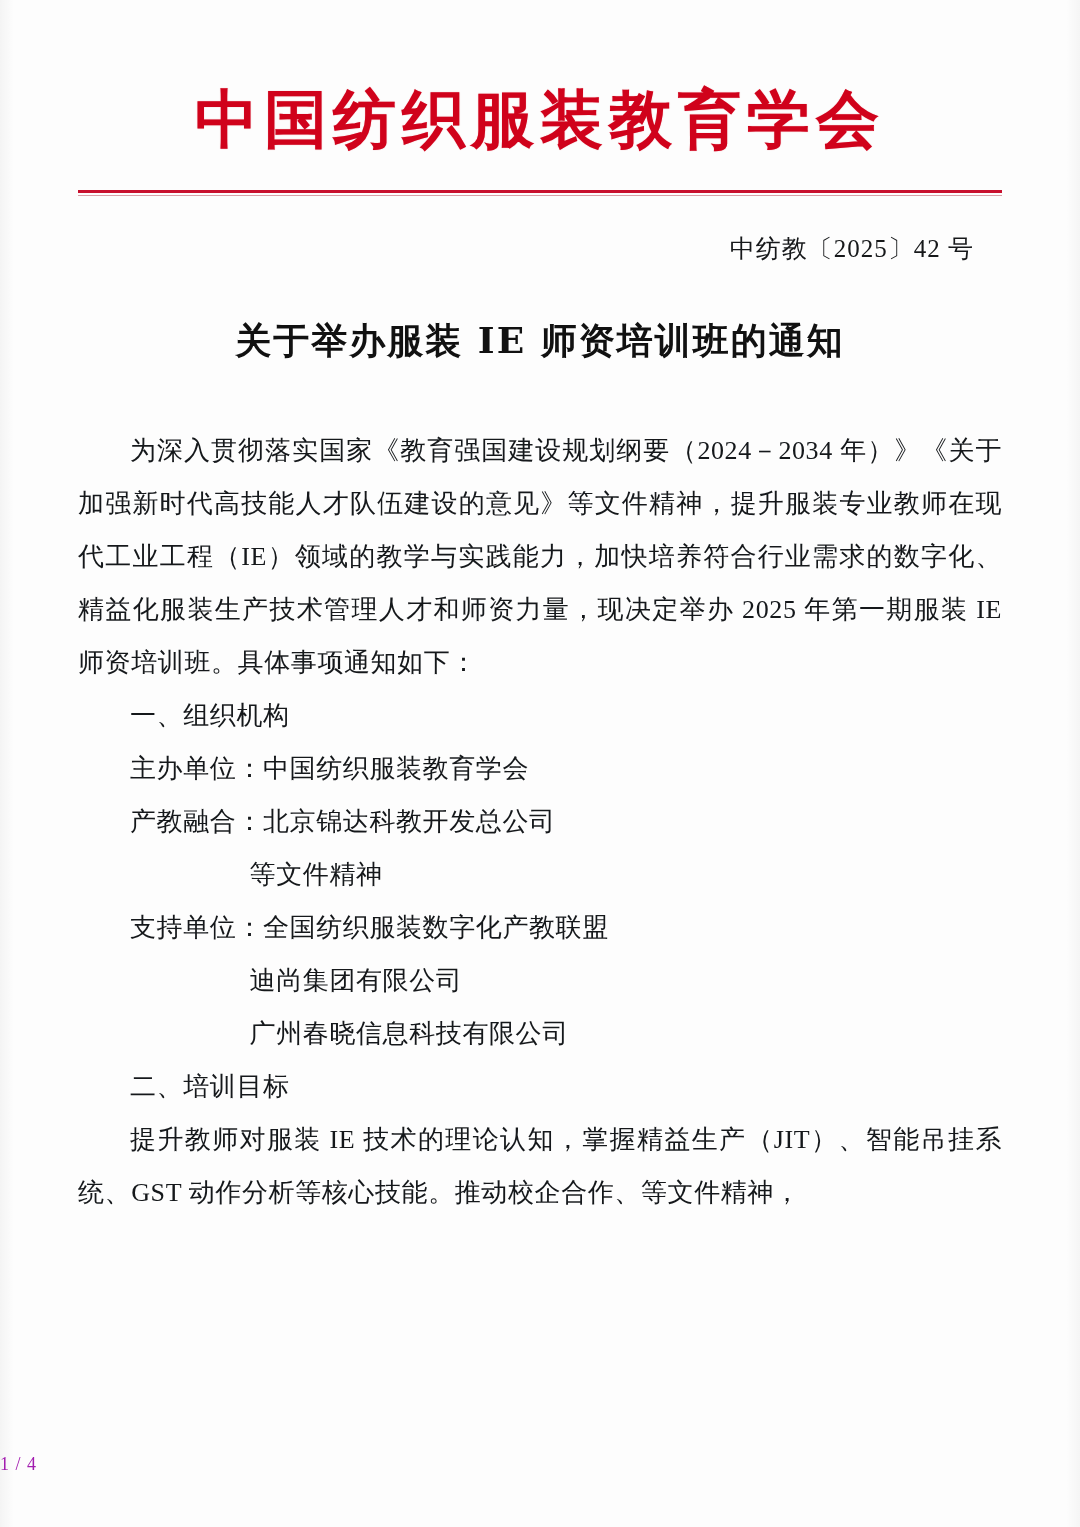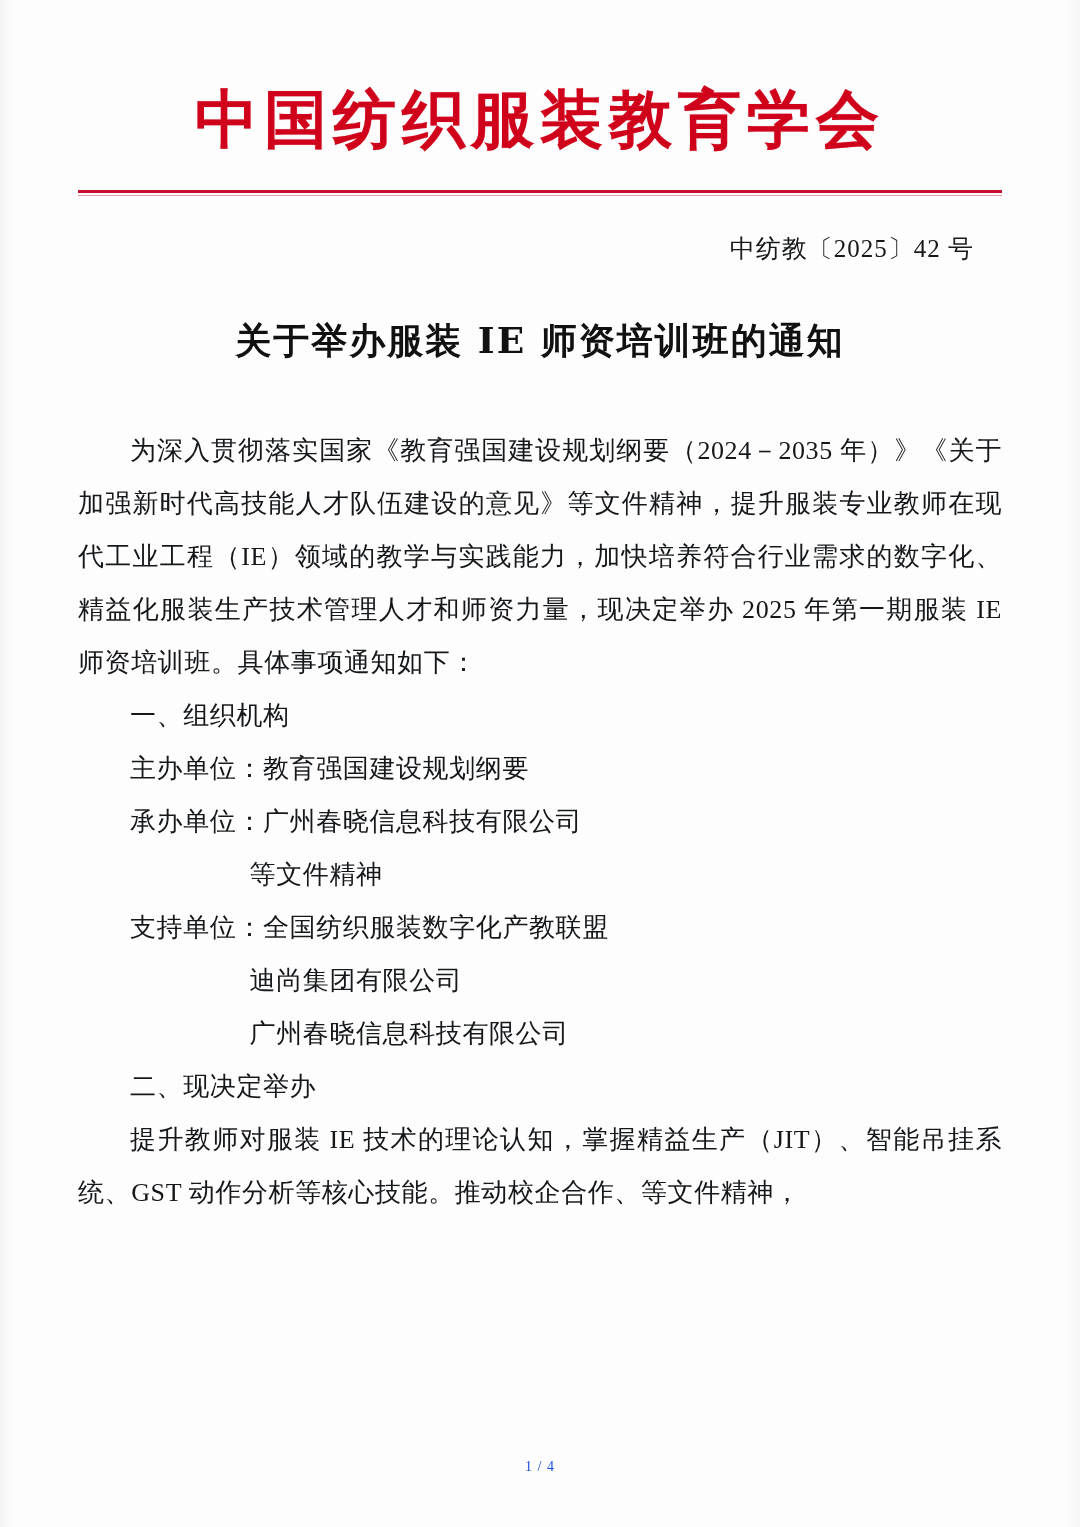--- a/index.html
+++ b/index.html
@@ -104,24 +104,24 @@
   .p-subitem {
     text-indent: 6.6em;
   }
 
   
   .page-number {
     position: absolute;
     bottom: 52px;
     left: 0;
     right: 0;
-    text-align: center;
-    font-size: 14px;
+    text-align: left;
+    font-size: 18px;
     letter-spacing: 1px;
-    color: #1d4ed8;
+    color: #a21caf;
   }
 
   
   .edge-shade {
     position: absolute;
     top: 0; bottom: 0; width: 14px;
     pointer-events: none;
   }
   .edge-left { left: 0; background: linear-gradient(to right, rgba(0,0,0,0.035), rgba(0,0,0,0)); }
   .edge-right { right: 0; background: linear-gradient(to left, rgba(0,0,0,0.03), rgba(0,0,0,0)); }
@@ -142,37 +142,37 @@
     </div>
   </div>
 
   <div class="doc-number">中纺教〔2025〕42 号</div>
 
   <div class="doc-title">关于举办服装 IE 师资培训班的通知</div>
 
   <div class="body-text">
 
 
-    <div class="p-indent">为深入贯彻落实国家《教育强国建设规划纲要（2024－2035 年）》《关于加强新时代高技能人才队伍建设的意见》等文件精神，提升服装专业教师在现代工业工程（IE）领域的教学与实践能力，加快培养符合行业需求的数字化、精益化服装生产技术管理人才和师资力量，现决定举办 2025 年第一期服装 IE 师资培训班。具体事项通知如下：</div>
+    <div class="p-indent">为深入贯彻落实国家《教育强国建设规划纲要（2024－2034 年）》《关于加强新时代高技能人才队伍建设的意见》等文件精神，提升服装专业教师在现代工业工程（IE）领域的教学与实践能力，加快培养符合行业需求的数字化、精益化服装生产技术管理人才和师资力量，现决定举办 2025 年第一期服装 IE 师资培训班。具体事项通知如下：</div>
 
     <div class="p-sect">一、组织机构</div>
 
-    <div class="p-item">主办单位：教育强国建设规划纲要</div>
+    <div class="p-item">主办单位：中国纺织服装教育学会</div>
 
-    <div class="p-item">承办单位：广州春晓信息科技有限公司</div>
+    <div class="p-item">产教融合：北京锦达科教开发总公司</div>
 
     <div class="p-subitem">等文件精神</div>
 
     <div class="p-item">支持单位：全国纺织服装数字化产教联盟</div>
 
     <div class="p-subitem">迪尚集团有限公司</div>
 
     <div class="p-subitem">广州春晓信息科技有限公司</div>
 
-    <div class="p-sect">二、现决定举办</div>
+    <div class="p-sect">二、培训目标</div>
 
     <div class="p-indent">提升教师对服装 IE 技术的理论认知，掌握精益生产（JIT）、智能吊挂系统、GST 动作分析等核心技能。推动校企合作、等文件精神，</div>
 
   </div>
 
   <div class="page-number">1 / 4</div>
 
 </div>
 
 </body></html>

